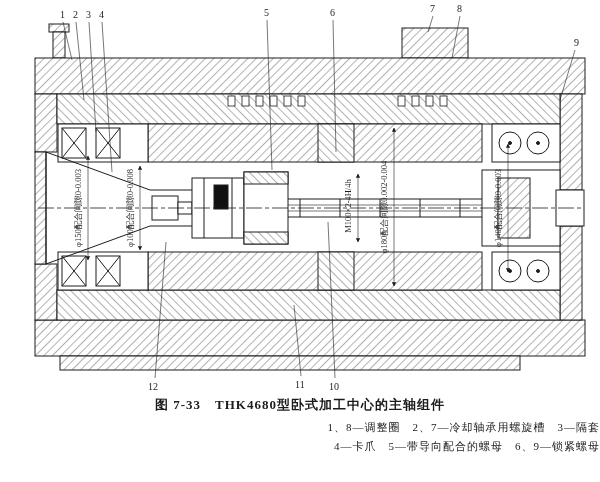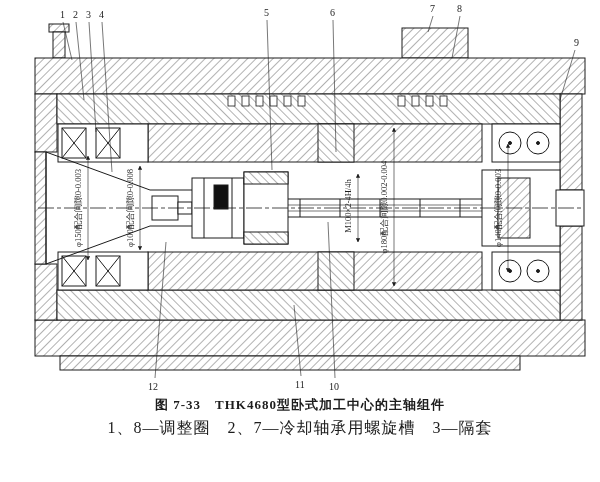--- a/index.html
+++ b/index.html
@@ -32,23 +32,24 @@
     width: 600px;
     text-align: center;
   }
   .cap-title {
     font-size: 13px;
     font-weight: bold;
     letter-spacing: 1px;
     margin-bottom: 4px;
   }
   .cap-line {
-    font-size: 16px;
+    font-size: 11px;
     line-height: 19px;
     letter-spacing: 1px;
+    text-align: right;
   }
 </style>
 </head>
 <body>
 
 <figure class="page" style="margin:0;">
   <div class="drawing-wrap">
     <svg viewBox="0 0 600 395" width="600" height="395">
       <defs>
         <pattern id="h1" patternUnits="userSpaceOnUse" width="6" height="6" patternTransform="rotate(45)">
@@ -217,14 +218,15 @@
         <text transform="translate(351,206) rotate(-90)" text-anchor="middle">M100×2-4H/4h</text>
         <text transform="translate(387,207) rotate(-90)" text-anchor="middle">φ180配合间隙0.002-0.004</text>
         <text transform="translate(501,208) rotate(-90)" text-anchor="middle">φ140配合间隙0-0.003</text>
       </g>
     </svg>
   </div>
 
   <figcaption>
     <div class="cap-title">图 7-33　THK4680型卧式加工中心的主轴组件</div>
     <div class="cap-line">1、8—调整圈　2、7—冷却轴承用螺旋槽　3—隔套</div>
+    <div class="cap-line">4—卡爪　5—带导向配合的螺母　6、9—锁紧螺母</div>
   </figcaption>
 </figure>
 
 </body></html>

